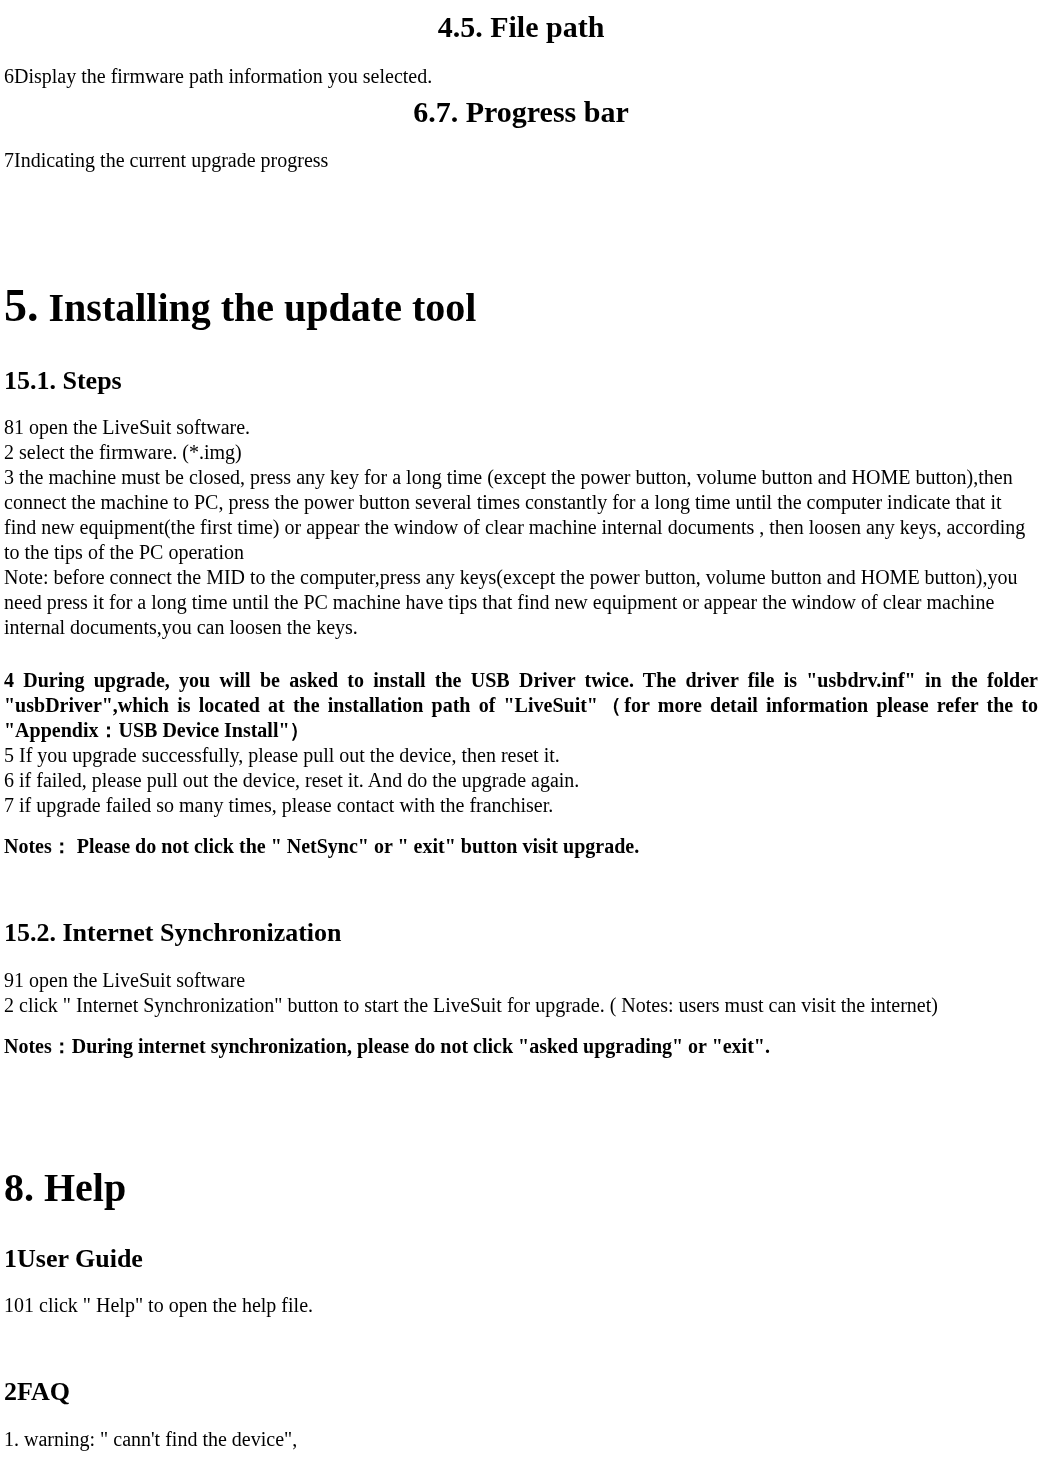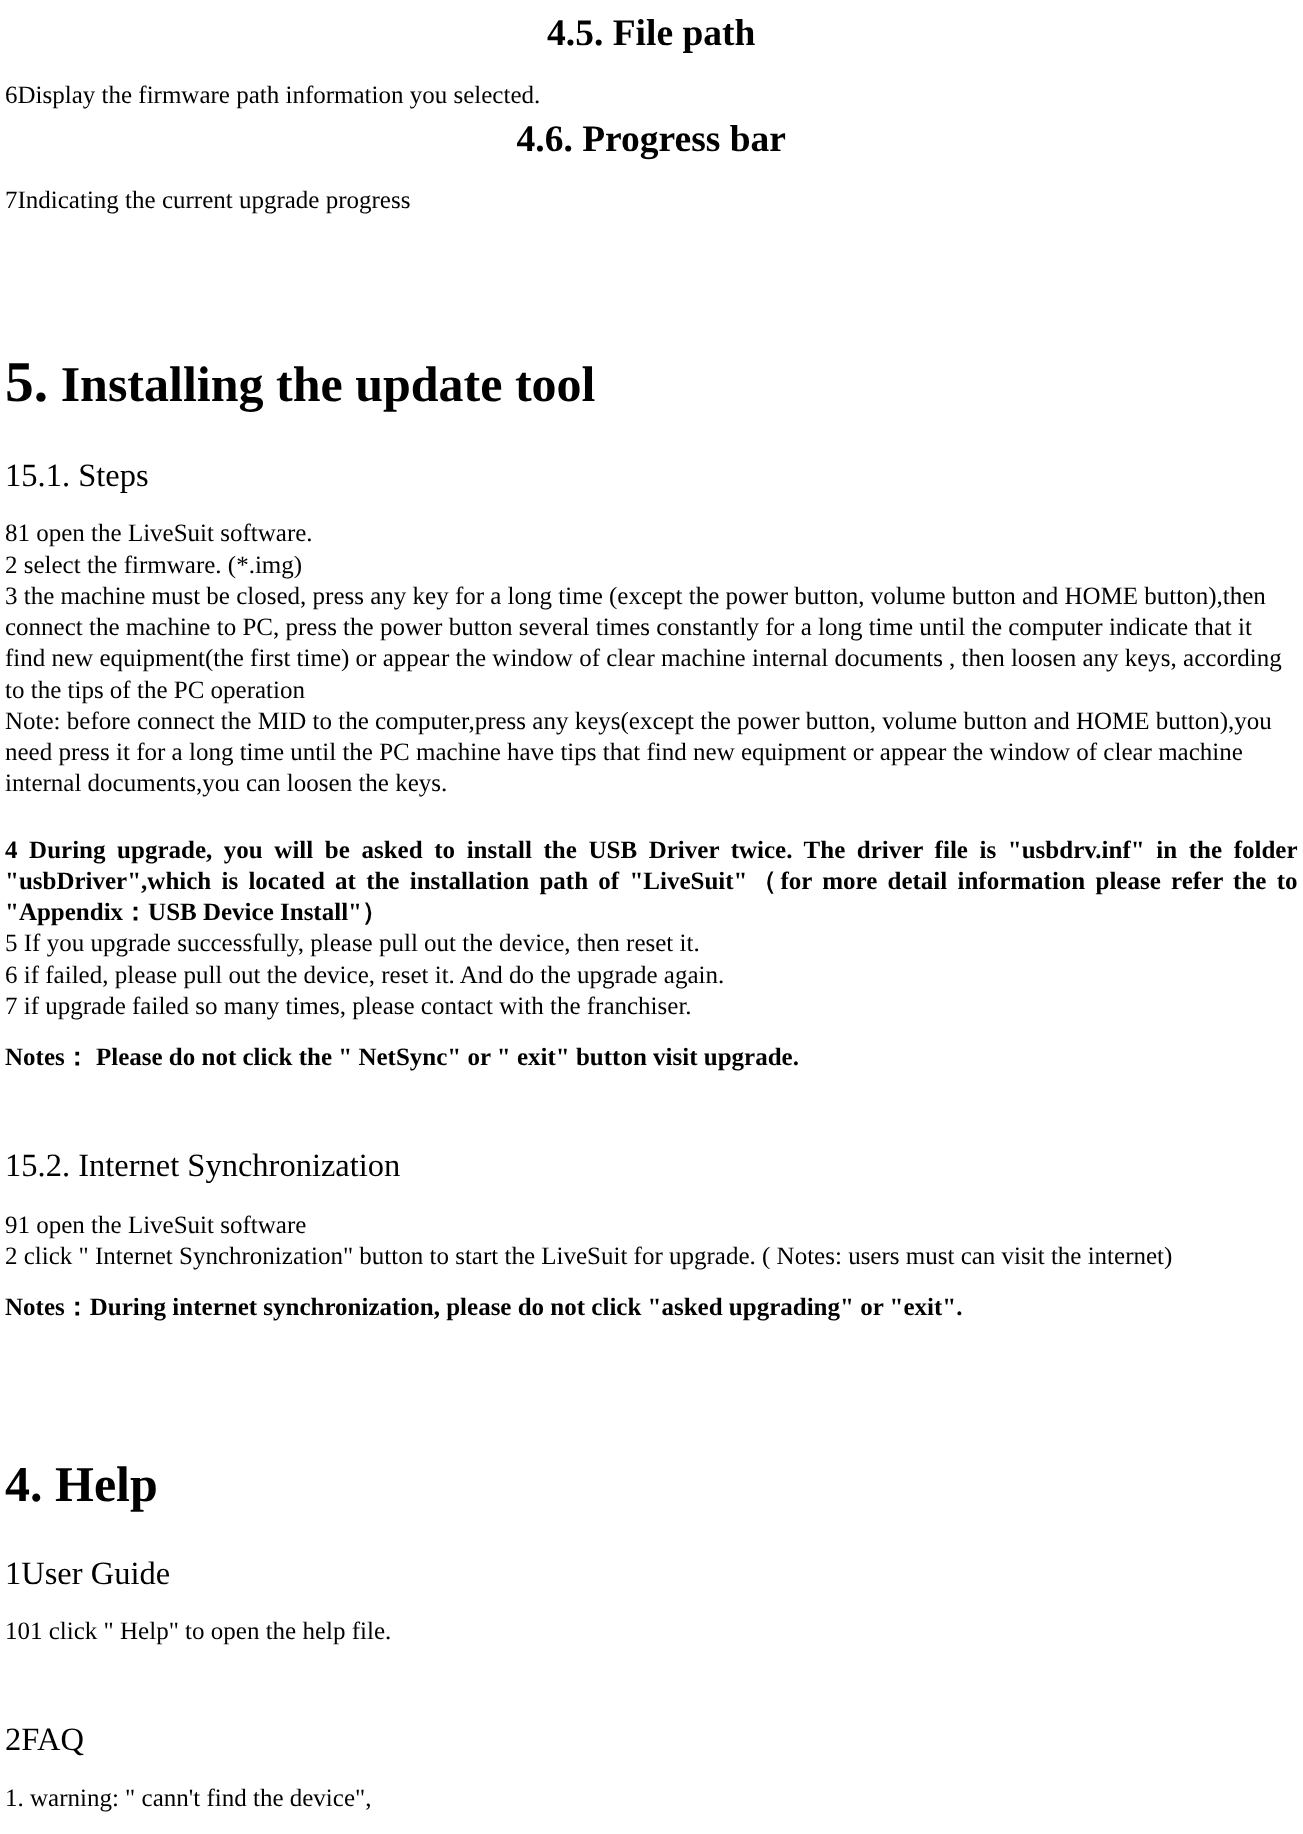--- a/index.html
+++ b/index.html
@@ -14,21 +14,21 @@
     box-sizing: border-box;
   }
   h2.section {
     font-size: 30px;
     font-weight: bold;
     margin: 4px 0 18px 0;
     text-align: center;
   }
   h2.sub {
     font-size: 26px;
-    font-weight: normal;
+    font-weight: bold;
     margin: 30px 0 18px 0;
   }
   h1.major {
     font-size: 40px;
     font-weight: bold;
     margin: 60px 0 24px 0;
   }
   h1.major .big {
     font-size: 46px;
   }
@@ -49,21 +49,21 @@
   .spacer-sm { height: 16px; }
   .spacer-md { height: 28px; }
   .spacer-lg { height: 44px; }
 </style>
 </head>
 <body>
 
 <h2 class="section">4.5. File path</h2>
 <p class="body block">6Display the firmware path information you selected.</p>
 
-<h2 class="section">4.6. Progress bar</h2>
+<h2 class="section">6.7. Progress bar</h2>
 <p class="body">7Indicating the current upgrade progress</p>
 
 <div class="spacer-lg"></div>
 
 <h1 class="major">
   <span class="big">5.</span><span> Installing the update tool</span>
 </h1>
 
 <h2 class="sub">15.1. Steps</h2>
 <p class="body">81 open the LiveSuit software.</p>
@@ -87,21 +87,21 @@
 <h2 class="sub">15.2. Internet Synchronization</h2>
 <p class="body">91 open the LiveSuit software</p>
 <p class="body">2 click " Internet Synchronization" button to start the LiveSuit for upgrade. ( Notes: users must can visit the internet)</p>
 
 <div class="spacer-sm"></div>
 
 <p class="body bold">Notes：During internet synchronization, please do not click "asked upgrading" or "exit".</p>
 
 <div class="spacer-lg"></div>
 
-<h1 class="major">4. Help</h1>
+<h1 class="major">8. Help</h1>
 
 <h2 class="sub">1User Guide</h2>
 <p class="body">101 click " Help" to open the help file.</p>
 
 <div class="spacer-md"></div>
 
 <h2 class="sub">2FAQ</h2>
 <p class="body">1. warning: " cann't find the device",</p>
 
 </body></html>

